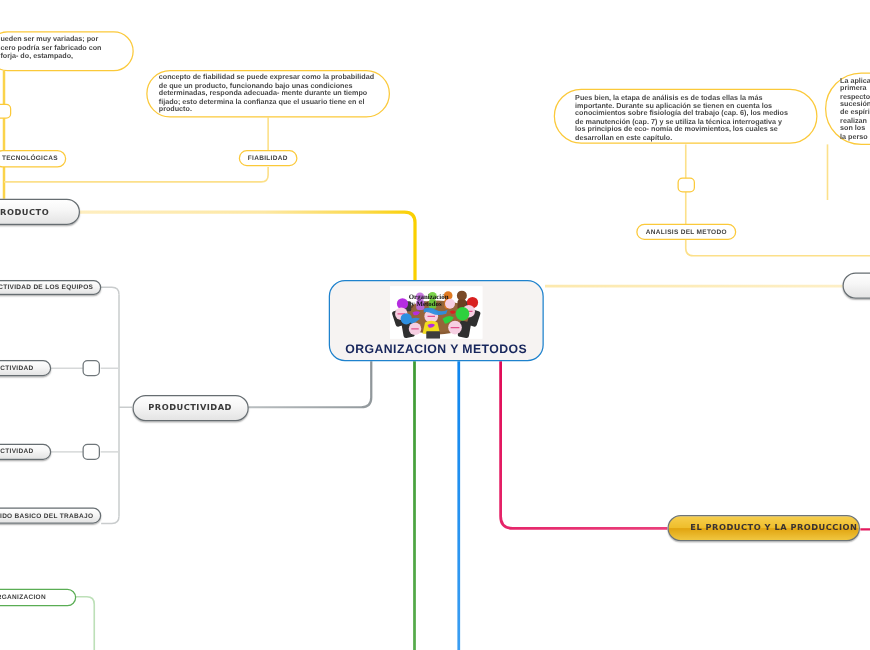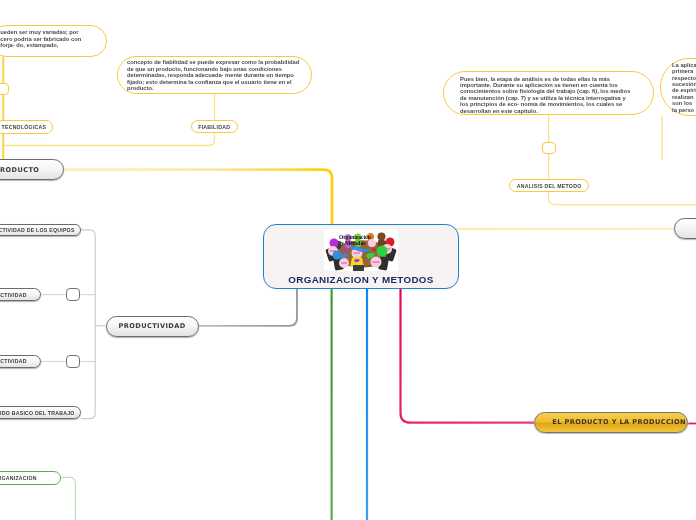--- a/index.html
+++ b/index.html
@@ -214,21 +214,21 @@
   <div class="node gbox" id="gbox-2" style="left:66.4px;top:355.2px;width:14.1px;height:12.5px;"></div>
 
   <div class="node gnpill" id="n-organizacion" style="left:-40px;top:470.5px;width:101px;height:14px;">
     <span class="txt">LA ORGANIZACION</span>
   </div>
 
   <div class="node ypill3d" id="n-produccion" style="left:533.9px;top:412.1px;width:154.4px;height:20.7px;padding-left:16px;">
     <span class="txt">EL PRODUCTO Y LA PRODUCCION</span>
   </div>
 
-  <div id="root" class="node" style="left:263px;top:224px;width:196px;height:65px;">
+  <div id="root" class="node" style="left:263px;top:224px;width:172px;height:65px;">
     <div id="rootimg" style="width:74px;height:42px;margin-top:4px;">
       <svg viewBox="0 0 148 84" width="74" height="42">
         <rect x="0" y="0" width="148" height="84" fill="#ffffff"></rect>
 
         <ellipse cx="76" cy="50" rx="58" ry="27" fill="#8a5c34"></ellipse>
         <ellipse cx="76" cy="48" rx="57" ry="25" fill="#95653a"></ellipse>
 
         <g fill="#3a3a3a">
           <rect x="20" y="24" width="14" height="16" rx="3"></rect>
           <rect x="112" y="24" width="14" height="16" rx="3"></rect>

